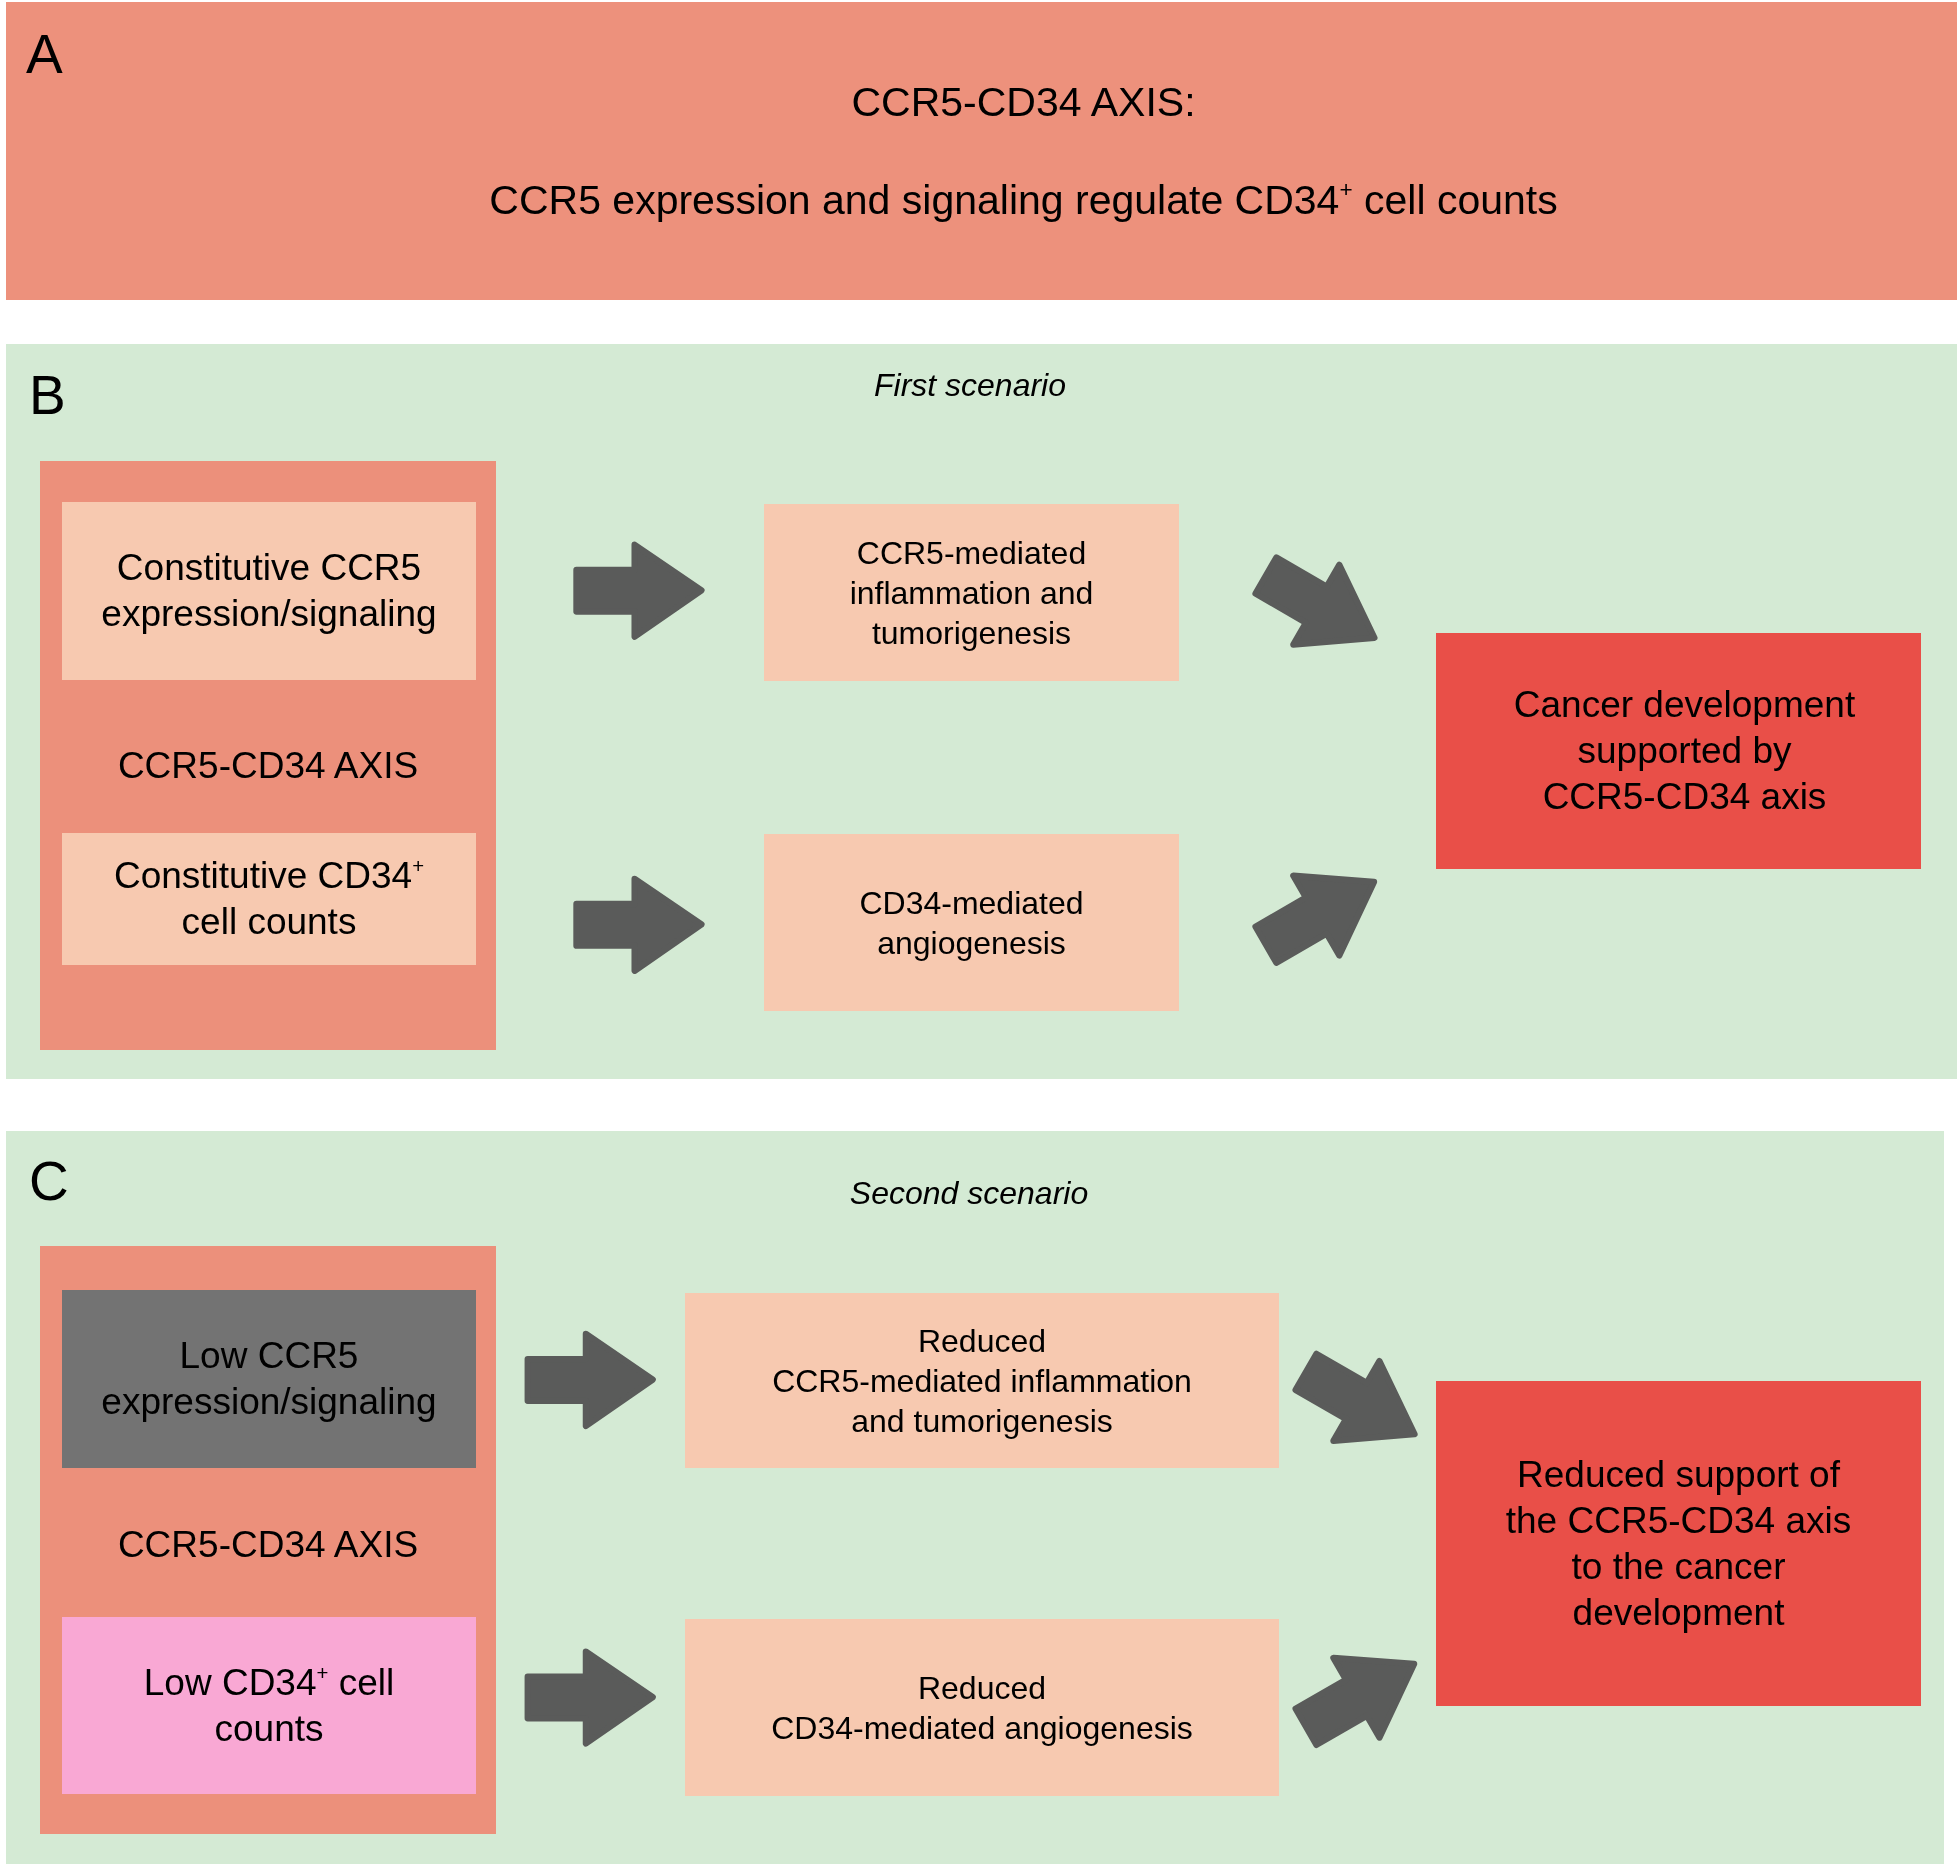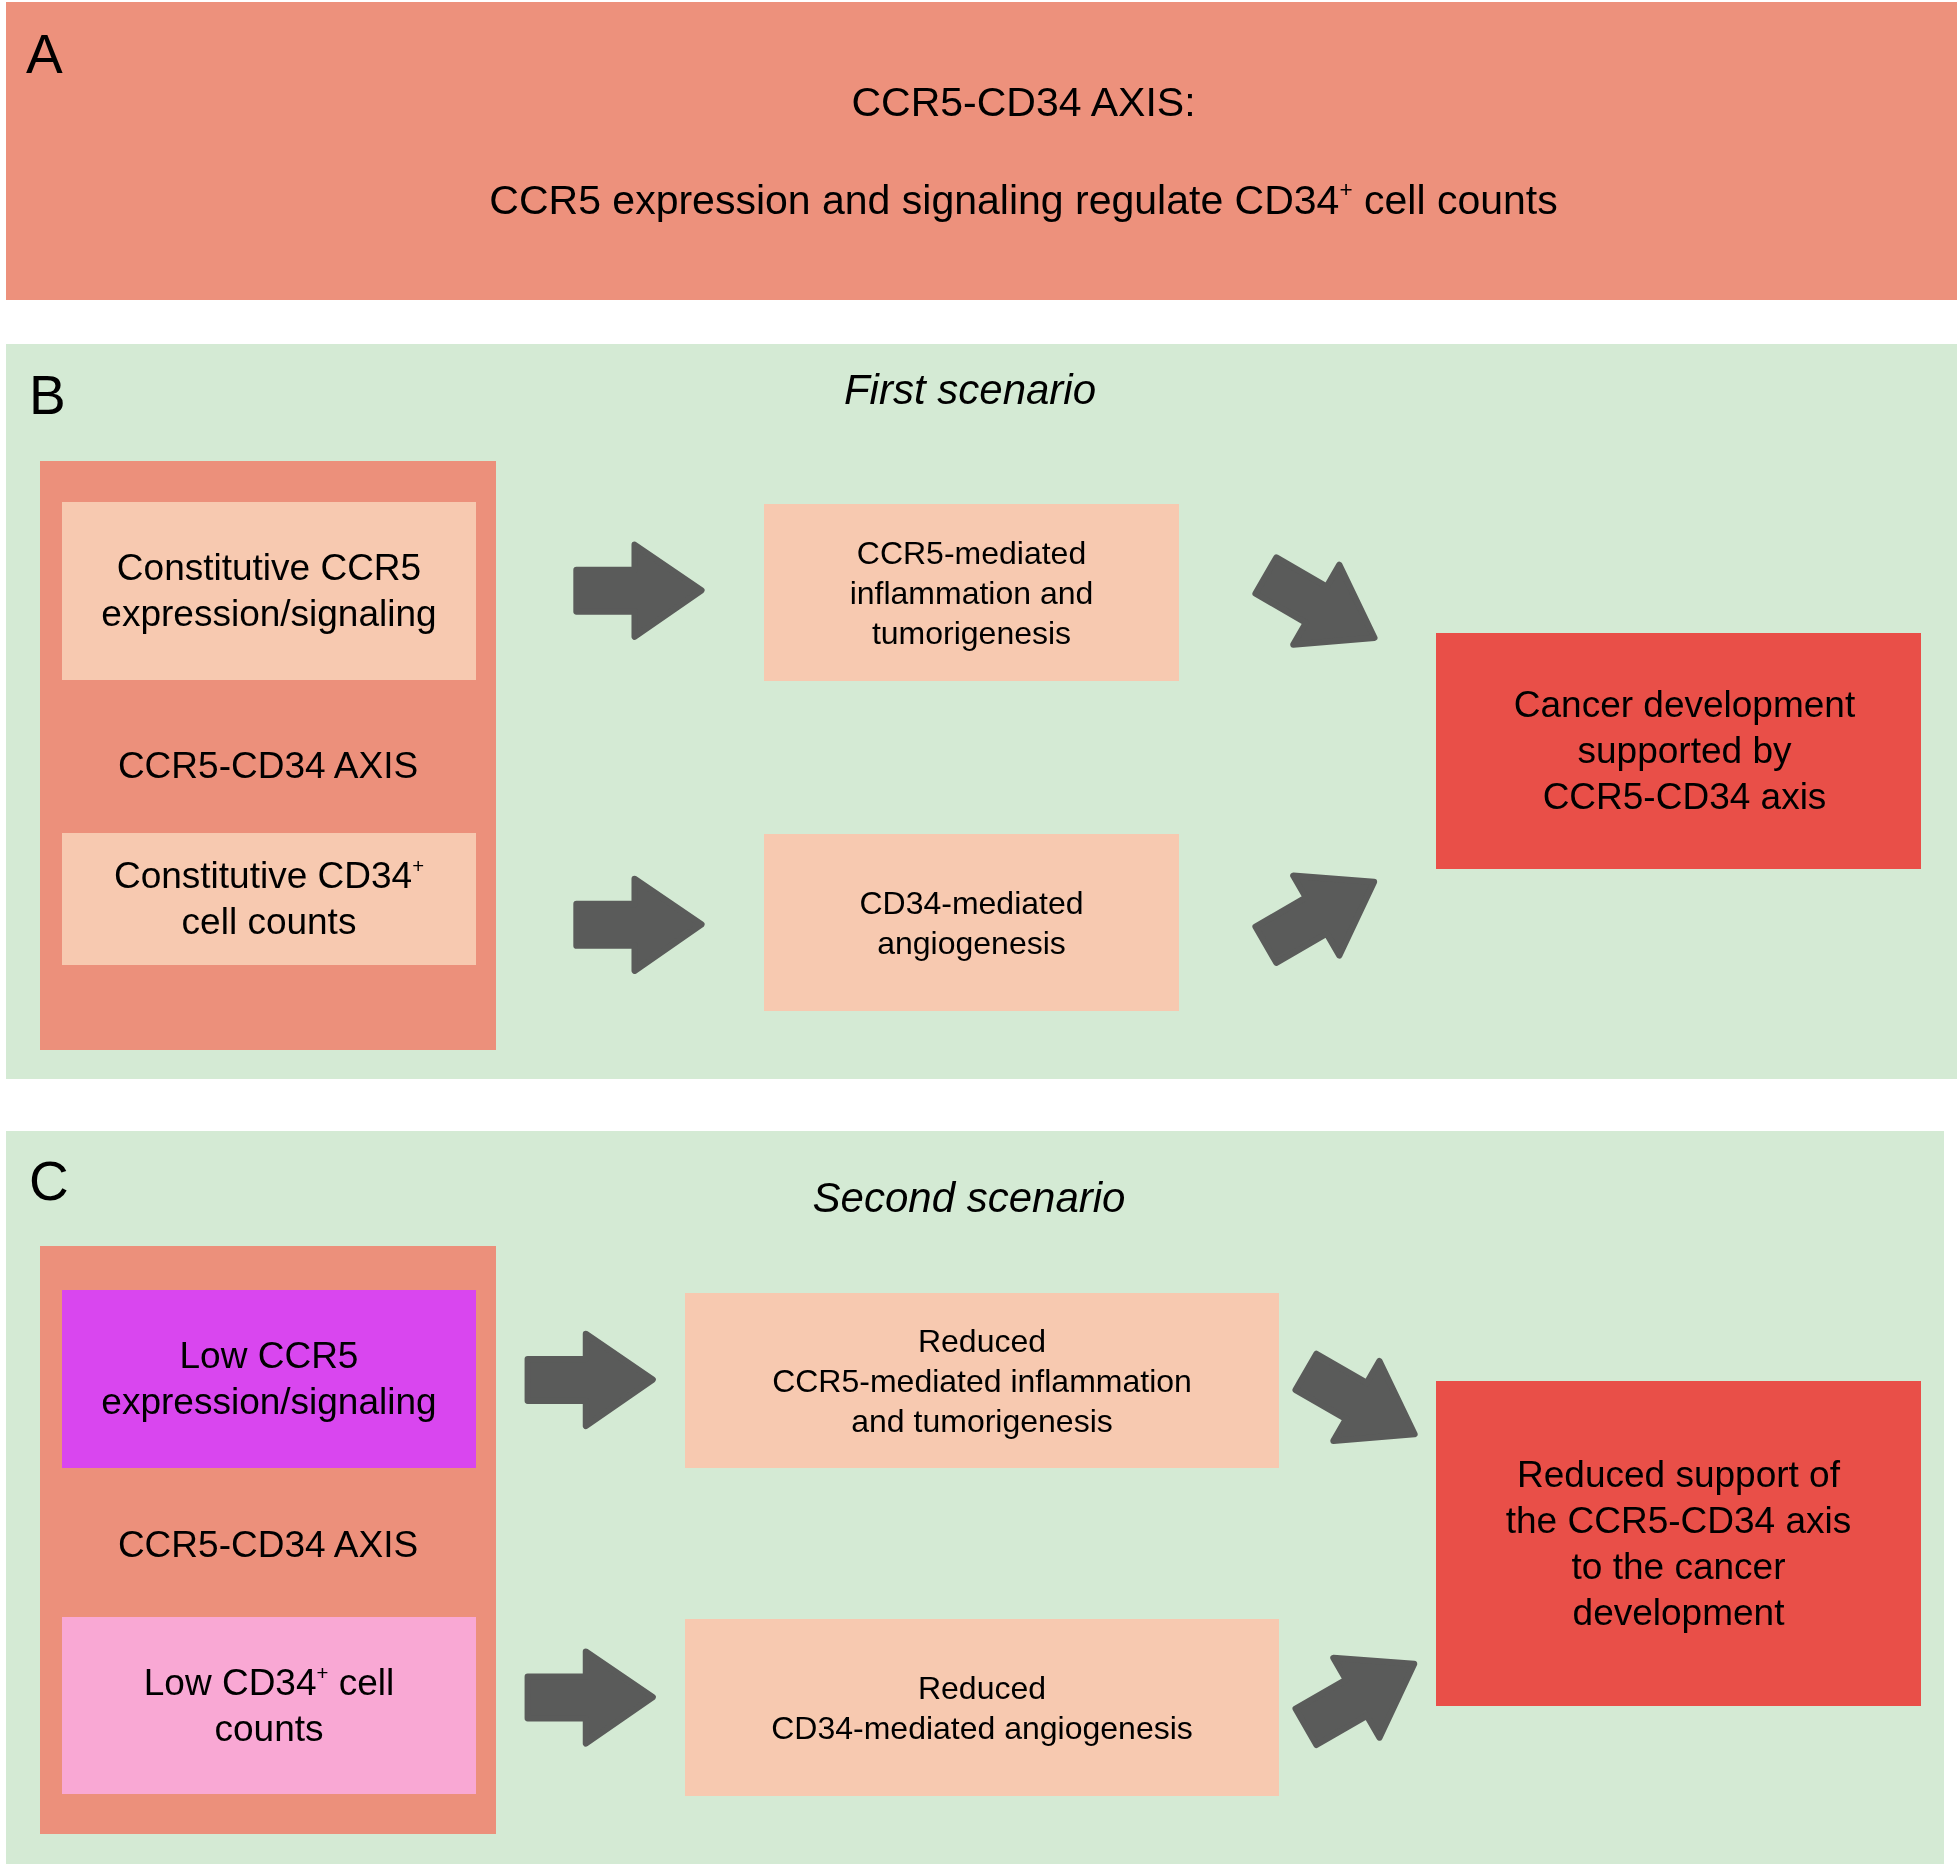--- a/index.html
+++ b/index.html
@@ -4,21 +4,21 @@
 <style>
   html, body { margin: 0; padding: 0; background: #ffffff; }
   body { width: 1961px; height: 1874px; position: relative; overflow: hidden;
          font-family: "Liberation Sans", "DejaVu Sans", sans-serif; color: #000; }
   .abs { position: absolute; box-sizing: border-box; }
   .panel-a { left: 5.5px; top: 1.6px; width: 1951px; height: 298px; background: #ED917C; }
   .panel-b { left: 5.5px; top: 344px; width: 1951px; height: 735px; background: #D4EAD4; }
   .panel-c { left: 5.5px; top: 1131px; width: 1938px; height: 733px; background: #D4EAD4; }
   .panel-label { font-size: 55px; line-height: 1; }
   .a-line { left: 5.5px; width: 2036px; text-align: center; white-space: nowrap; font-size: 41px; line-height: 1; }
-  .scenario { width: 708px; text-align: center; font-style: italic; font-size: 42px; line-height: 1; white-space: nowrap; }
+  .scenario { width: 708px; text-align: center; font-style: italic; font-size: 32px; line-height: 1; white-space: nowrap; }
   .axis-outer { background: #EC907B; }
   .inner { background: #F7C9B0; display: flex; flex-direction: column; align-items: center; justify-content: center;
            text-align: center; }
   .left-text { font-size: 37px; line-height: 46px; white-space: nowrap; text-align: right; }
   .mid-text { font-size: 32px; line-height: 40px; white-space: nowrap; }
   .red-box { background: #E94F48; display: flex; flex-direction: column; align-items: center; justify-content: center; text-align: center; }
   .red-text { font-size: 37px; line-height: 46px; white-space: nowrap; }
   .axis-label { width: 456px; text-align: center; font-size: 37px; line-height: 1; white-space: nowrap; }
   sup { font-size: 0.55em; vertical-align: 0.75em; line-height: 0; }
   svg.arrows { position: absolute; left: 0; top: 0; width: 1961px; height: 1874px; pointer-events: none; }
@@ -60,21 +60,21 @@
   <div class="red-text">Cancer development</div>
   <div class="red-text">supported by</div>
   <div class="red-text">CCR5-CD34 axis</div>
 </div>
 
 <div class="abs panel-c" style="background: rgb(212, 234, 212);"></div>
 <div class="abs panel-label" style="left:29px; top:1154px;">C</div>
 <div class="abs scenario" style="left:615px; top:1177px;">Second scenario</div>
 
 <div class="abs axis-outer" style="left: 40px; top: 1246px; width: 456px; height: 588px; background: rgb(236, 144, 123);"></div>
-<div class="abs inner" style="left: 62px; top: 1290px; width: 414px; height: 178px; background: #d946ef;">
+<div class="abs inner" style="left: 62px; top: 1290px; width: 414px; height: 178px; background: #737373;">
   <div class="left-text">Low CCR5</div>
   <div class="left-text">expression/signaling</div>
 </div>
 <div class="abs axis-label" style="left:40px; top:1526px;">CCR5-CD34 AXIS</div>
 <div class="abs inner" style="left: 62px; top: 1617px; width: 414px; height: 177px; background: #f9a8d4;">
   <div class="left-text"><span>Low CD34</span><sup>+</sup><span> cell</span></div>
   <div class="left-text">counts</div>
 </div>
 
 <div class="abs inner" style="left: 685px; top: 1293px; width: 594px; height: 175px; background: rgb(247, 201, 176);">

